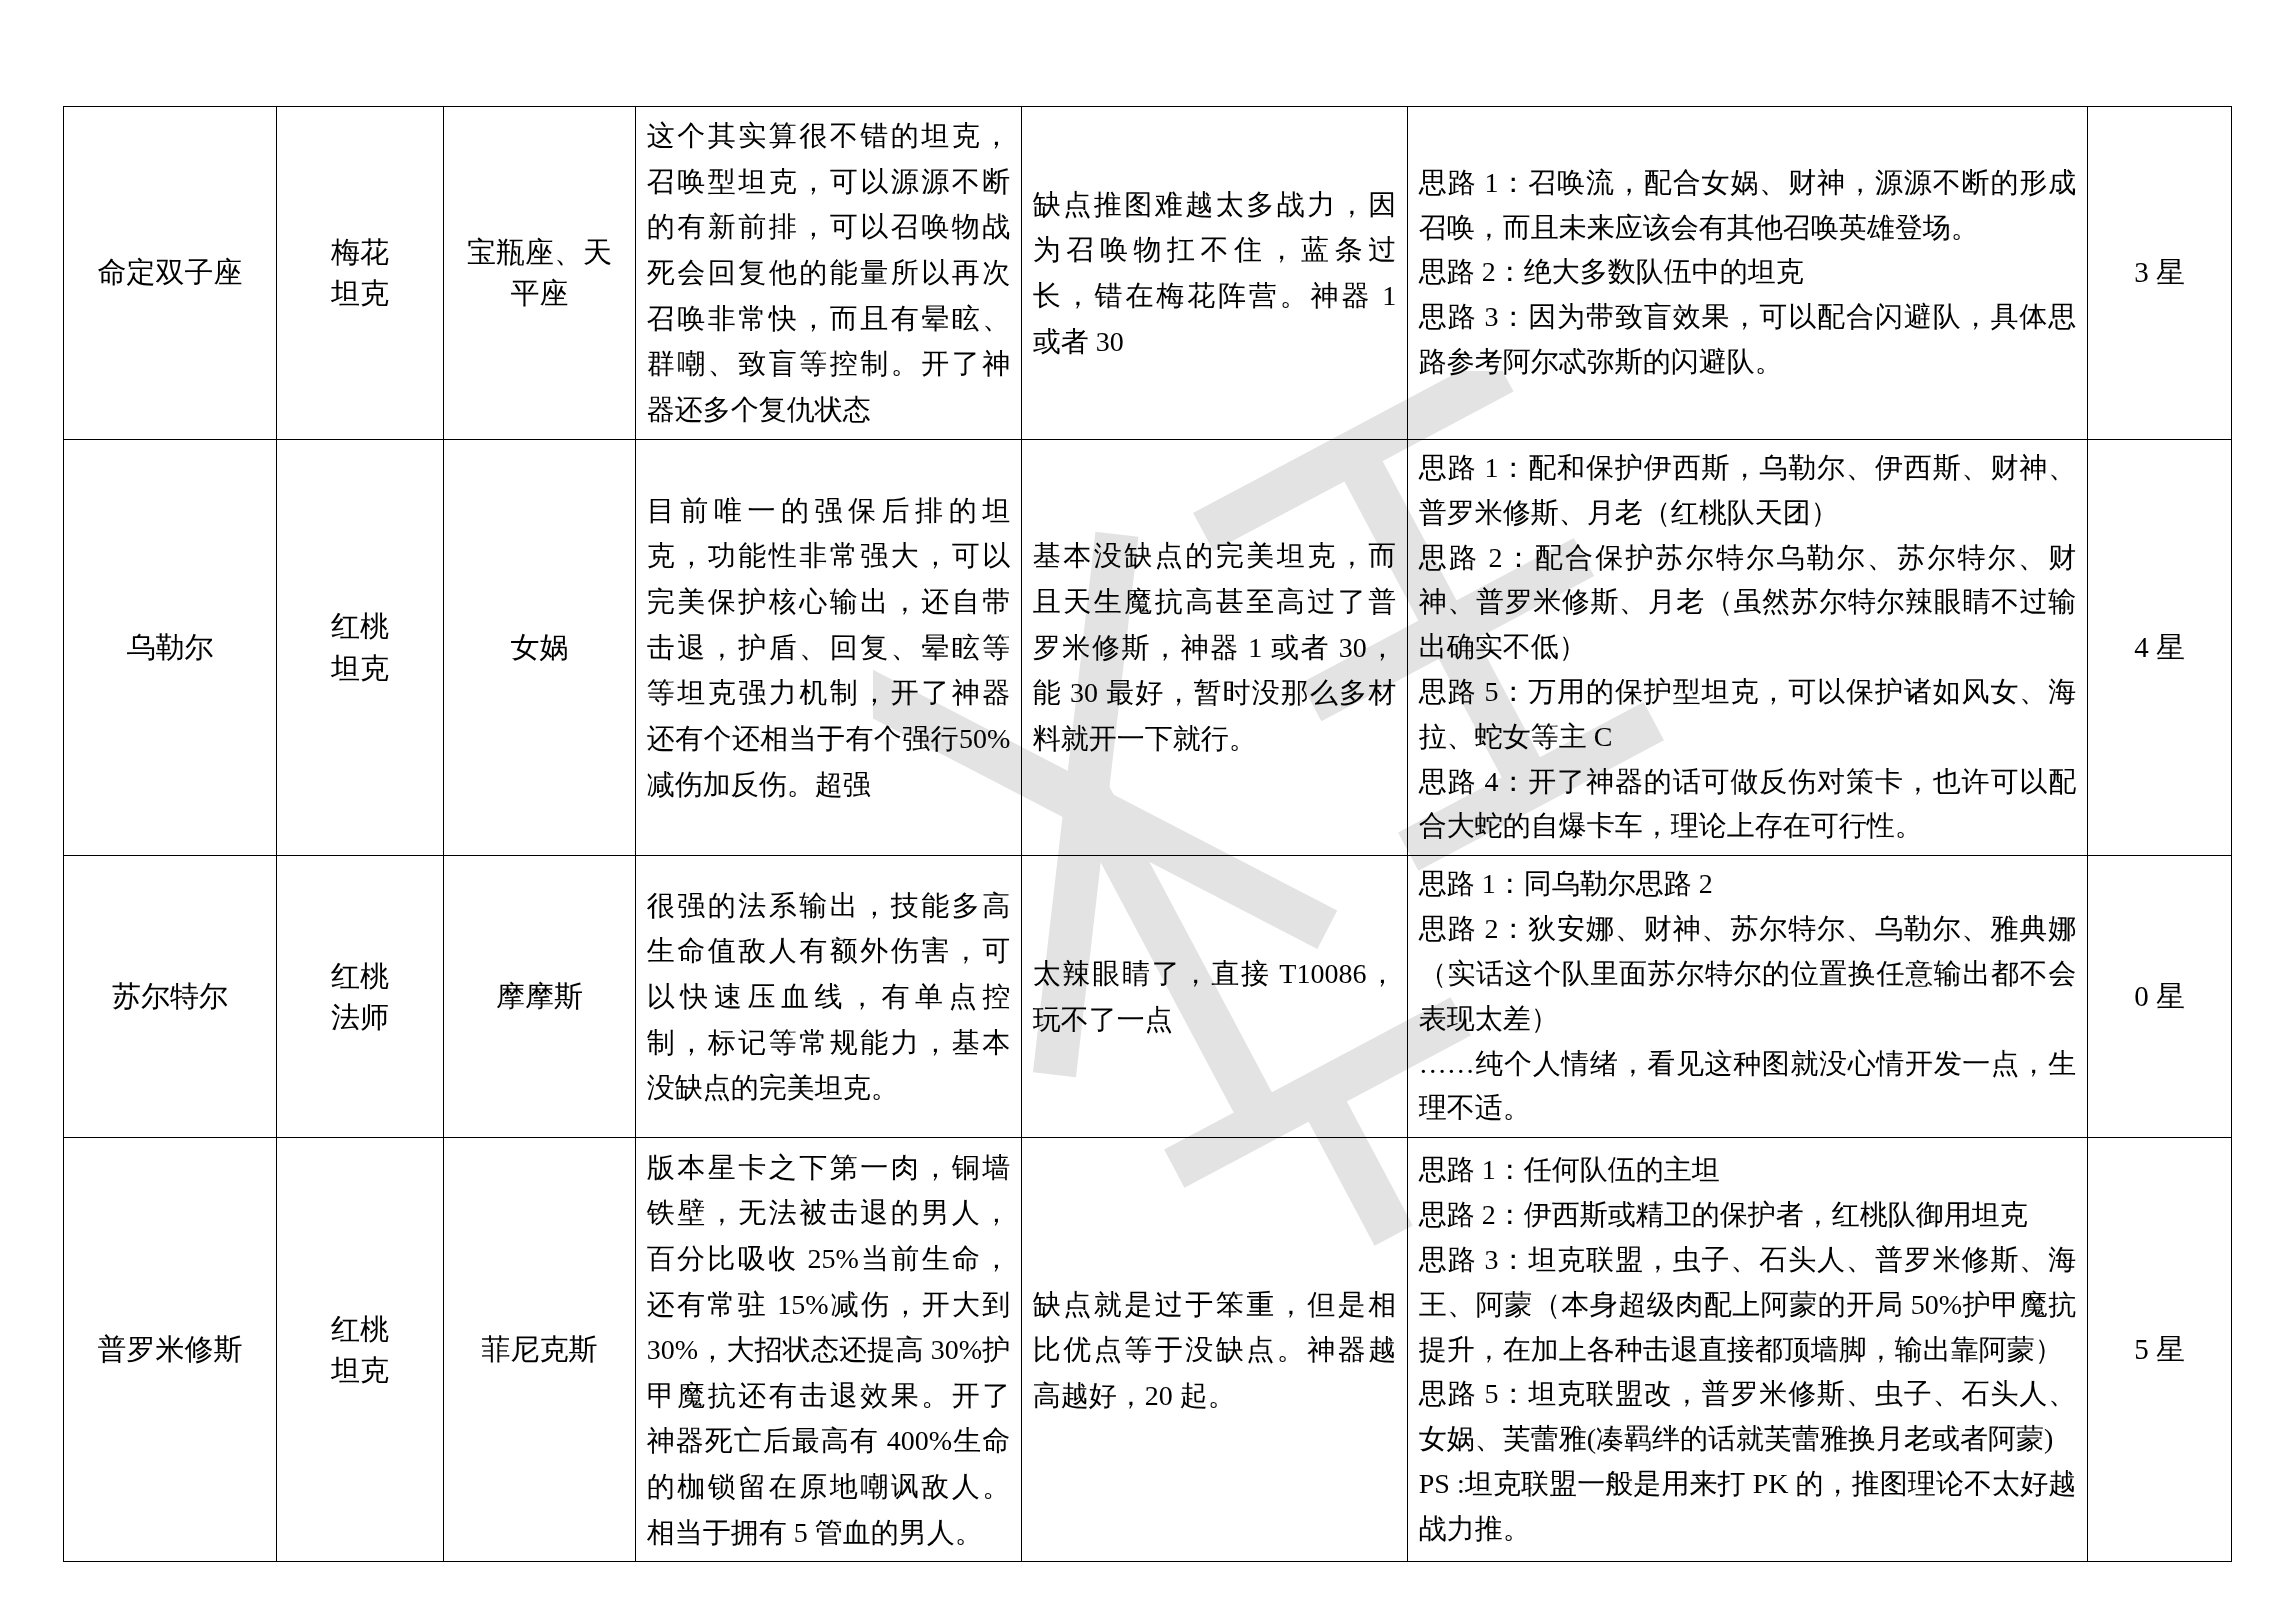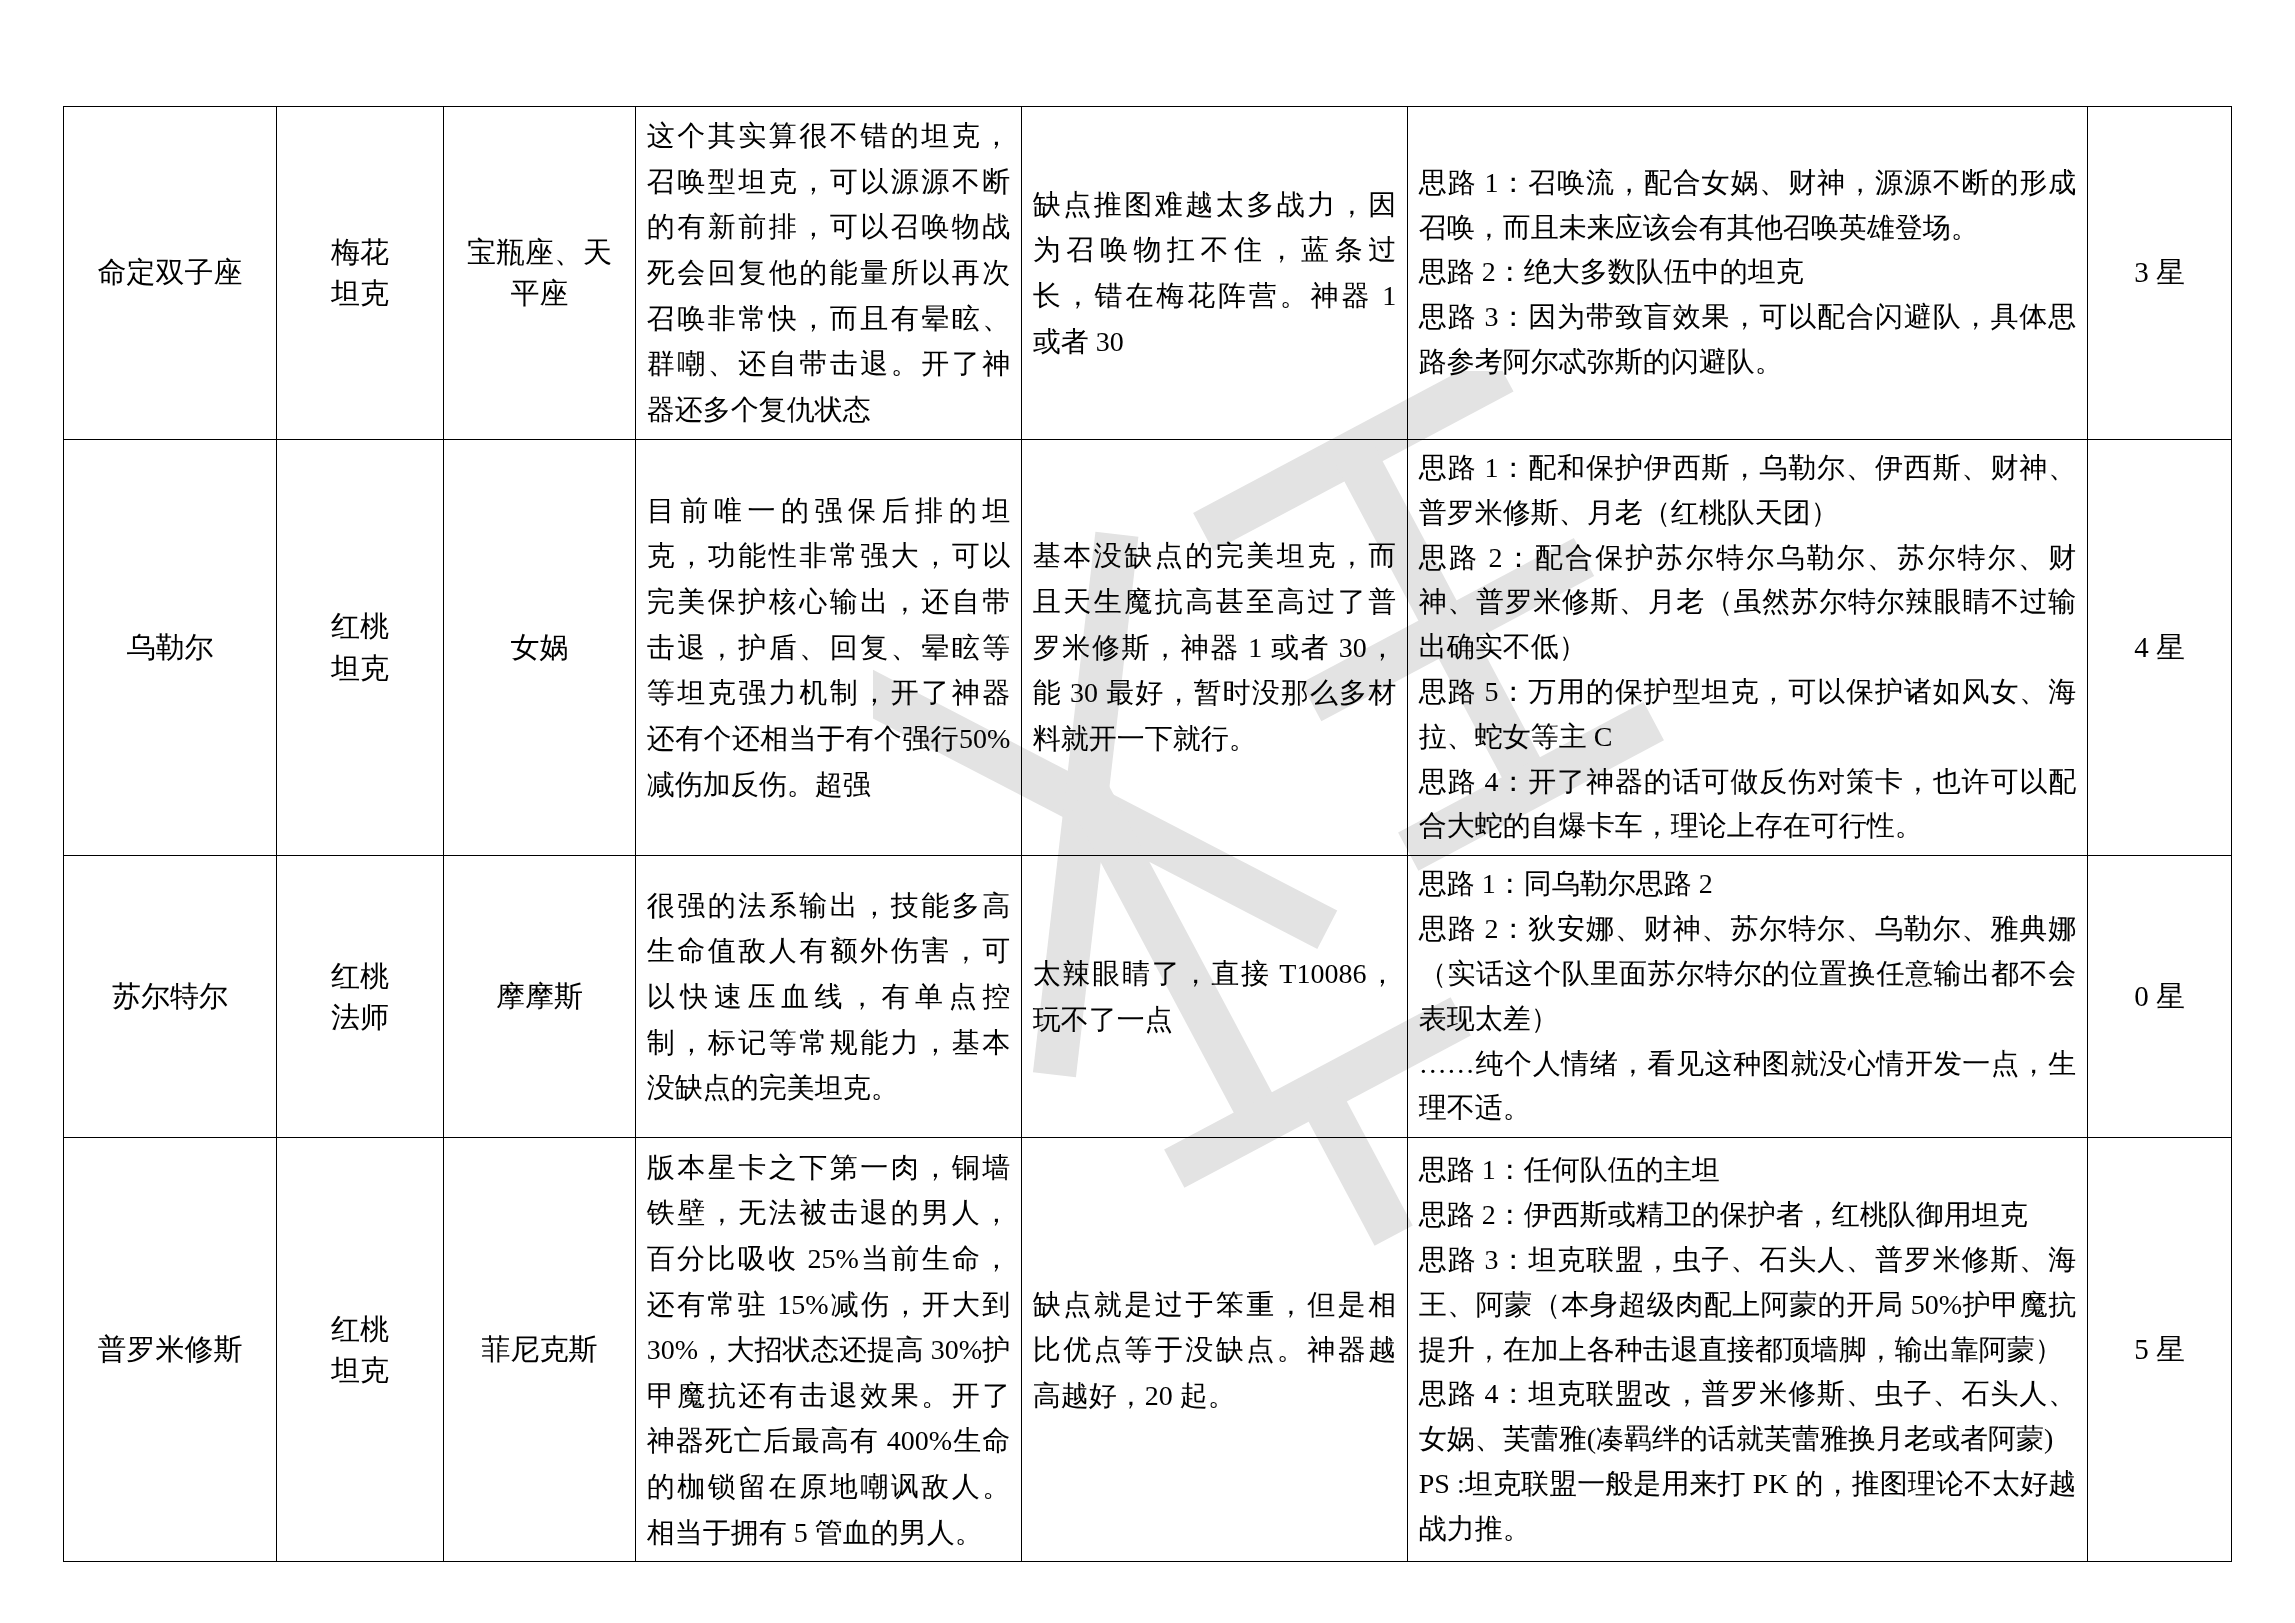--- a/index.html
+++ b/index.html
@@ -128,21 +128,21 @@
     </colgroup>
     <tbody>
 
       <tr>
         <td class="name-cell">命定双子座</td>
         <td class="fac-cell">
           <span class="fac-line">梅花</span>
           <span class="fac-line">坦克</span>
         </td>
         <td class="arti-cell">宝瓶座、天平座</td>
-        <td class="desc-cell">这个其实算很不错的坦克，召唤型坦克，可以源源不断的有新前排，可以召唤物战死会回复他的能量所以再次召唤非常快，而且有晕眩、群嘲、还自带击退。开了神器还多个复仇状态</td>
+        <td class="desc-cell">这个其实算很不错的坦克，召唤型坦克，可以源源不断的有新前排，可以召唤物战死会回复他的能量所以再次召唤非常快，而且有晕眩、群嘲、致盲等控制。开了神器还多个复仇状态</td>
         <td class="weak-cell">缺点推图难越太多战力，因为召唤物扛不住，蓝条过长，错在梅花阵营。神器 1 或者 30</td>
         <td class="plan-cell">
           <span class="plan-line">思路 1：召唤流，配合女娲、财神，源源不断的形成召唤，而且未来应该会有其他召唤英雄登场。</span>
           <span class="plan-line">思路 2：绝大多数队伍中的坦克</span>
           <span class="plan-line">思路 3：因为带致盲效果，可以配合闪避队，具体思路参考阿尔忒弥斯的闪避队。</span>
         </td>
         <td class="star-cell">3 星</td>
       </tr>
 
       <tr>
@@ -186,21 +186,21 @@
           <span class="fac-line">红桃</span>
           <span class="fac-line">坦克</span>
         </td>
         <td class="arti-cell">菲尼克斯</td>
         <td class="desc-cell">版本星卡之下第一肉，铜墙铁壁，无法被击退的男人，百分比吸收 25%当前生命，还有常驻 15%减伤，开大到30%，大招状态还提高 30%护甲魔抗还有击退效果。开了神器死亡后最高有 400%生命的枷锁留在原地嘲讽敌人。相当于拥有 5 管血的男人。</td>
         <td class="weak-cell">缺点就是过于笨重，但是相比优点等于没缺点。神器越高越好，20 起。</td>
         <td class="plan-cell">
           <span class="plan-line">思路 1：任何队伍的主坦</span>
           <span class="plan-line">思路 2：伊西斯或精卫的保护者，红桃队御用坦克</span>
           <span class="plan-line">思路 3：坦克联盟，虫子、石头人、普罗米修斯、海王、阿蒙（本身超级肉配上阿蒙的开局 50%护甲魔抗提升，在加上各种击退直接都顶墙脚，输出靠阿蒙）</span>
-          <span class="plan-line">思路 4：坦克联盟改，普罗米修斯、虫子、石头人、女娲、芙蕾雅(凑羁绊的话就芙蕾雅换月老或者阿蒙)</span>
+          <span class="plan-line">思路 5：坦克联盟改，普罗米修斯、虫子、石头人、女娲、芙蕾雅(凑羁绊的话就芙蕾雅换月老或者阿蒙)</span>
           <span class="plan-line">PS :坦克联盟一般是用来打 PK 的，推图理论不太好越战力推。</span>
         </td>
         <td class="star-cell">5 星</td>
       </tr>
 
     </tbody>
   </table>
 
 </div>
 

